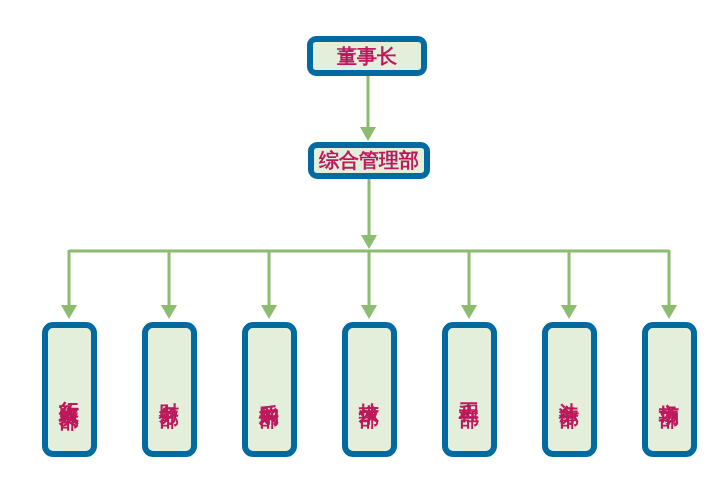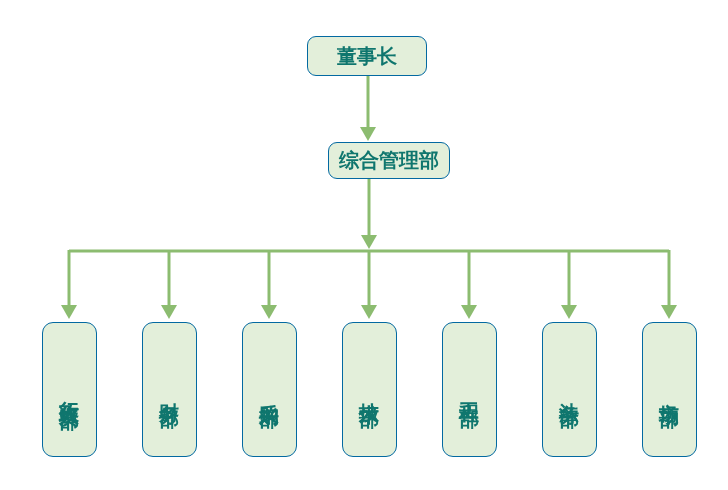--- a/index.html
+++ b/index.html
@@ -19,44 +19,43 @@
     position: absolute;
     left: 0;
     top: 0;
     width: 728px;
     height: 490px;
   }
   .node {
     position: absolute;
     box-sizing: border-box;
     background: #E3EFDA;
-    border: 1px solid #0369a1;
+    border: 6px solid #0369a1;
     display: flex;
     align-items: center;
     justify-content: center;
     font-weight: bold;
-    color: #0f766e;
+    color: #be185d;
     text-align: center;
   }
   .node-root {
     left: 307px;
     top: 36px;
     width: 120px;
     height: 40px;
     border-radius: 9px;
     font-size: 20px;
   }
   .node-middle {
     left: 308px;
     top: 142px;
     width: 122px;
     height: 37px;
     border-radius: 9px;
     font-size: 20px;
-    margin-left: 20px;
   }
   .dept {
     top: 322px;
     width: 55px;
     height: 135px;
     border-radius: 11px;
     font-size: 20px;
   }
   .dept .vtext {
     writing-mode: vertical-rl;

